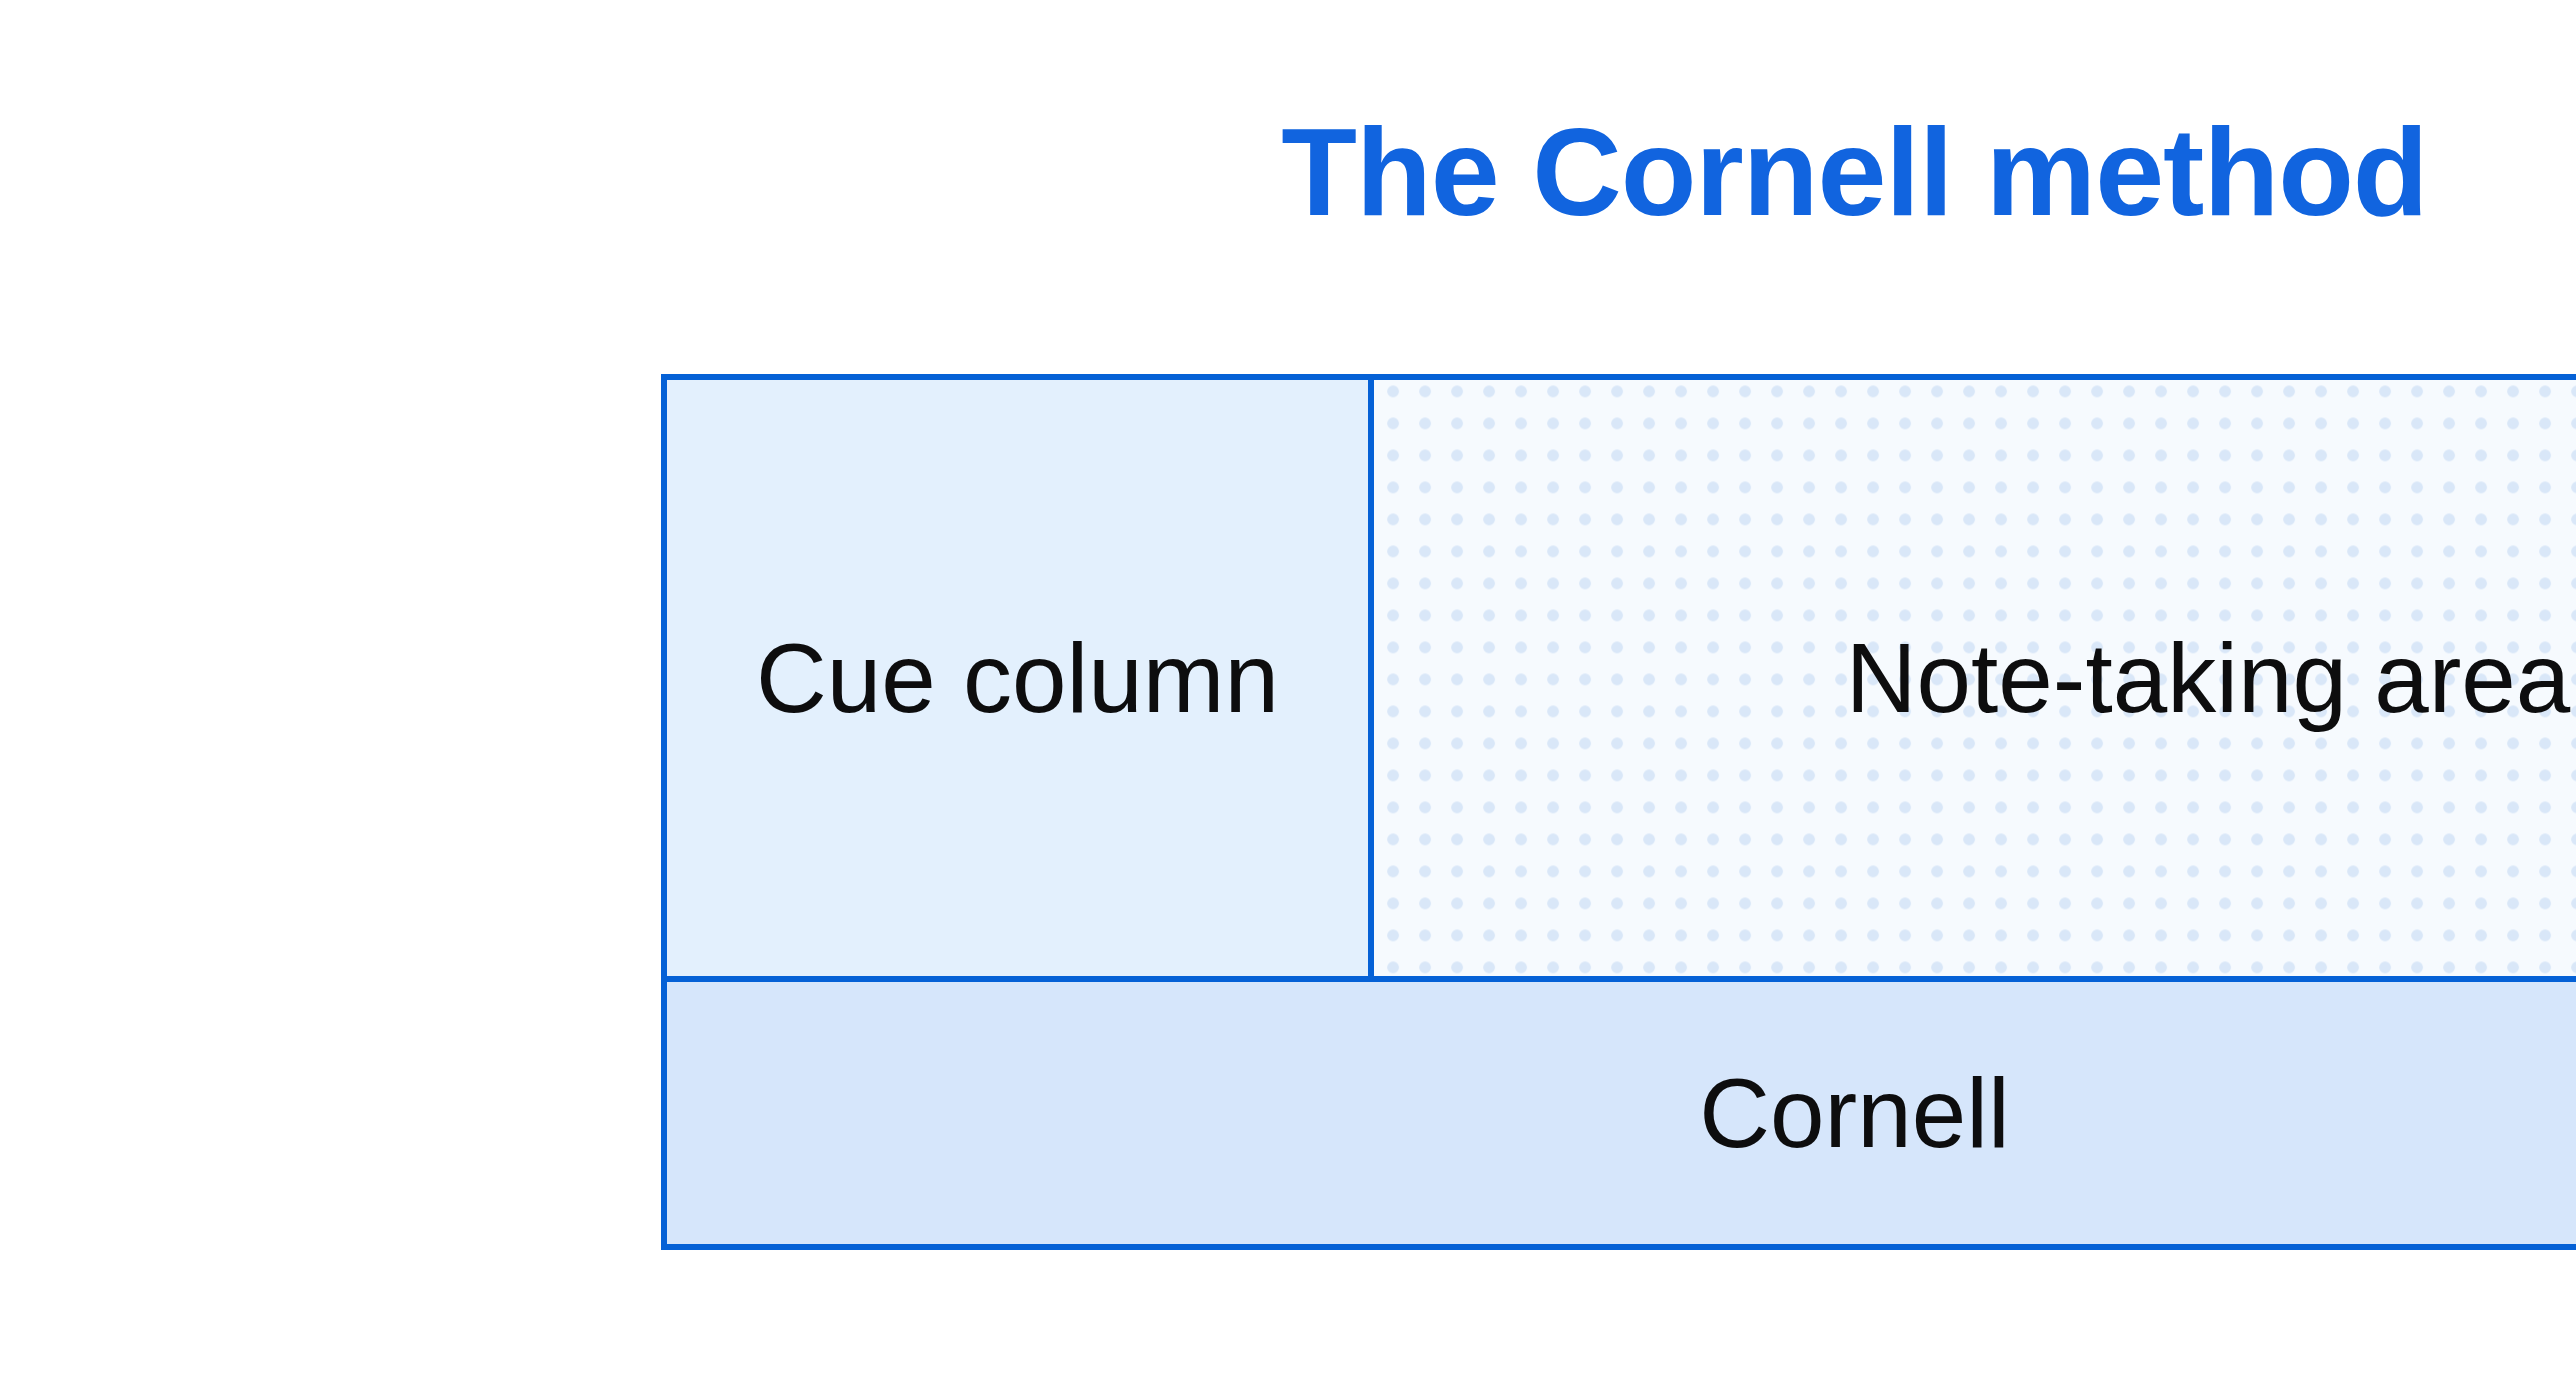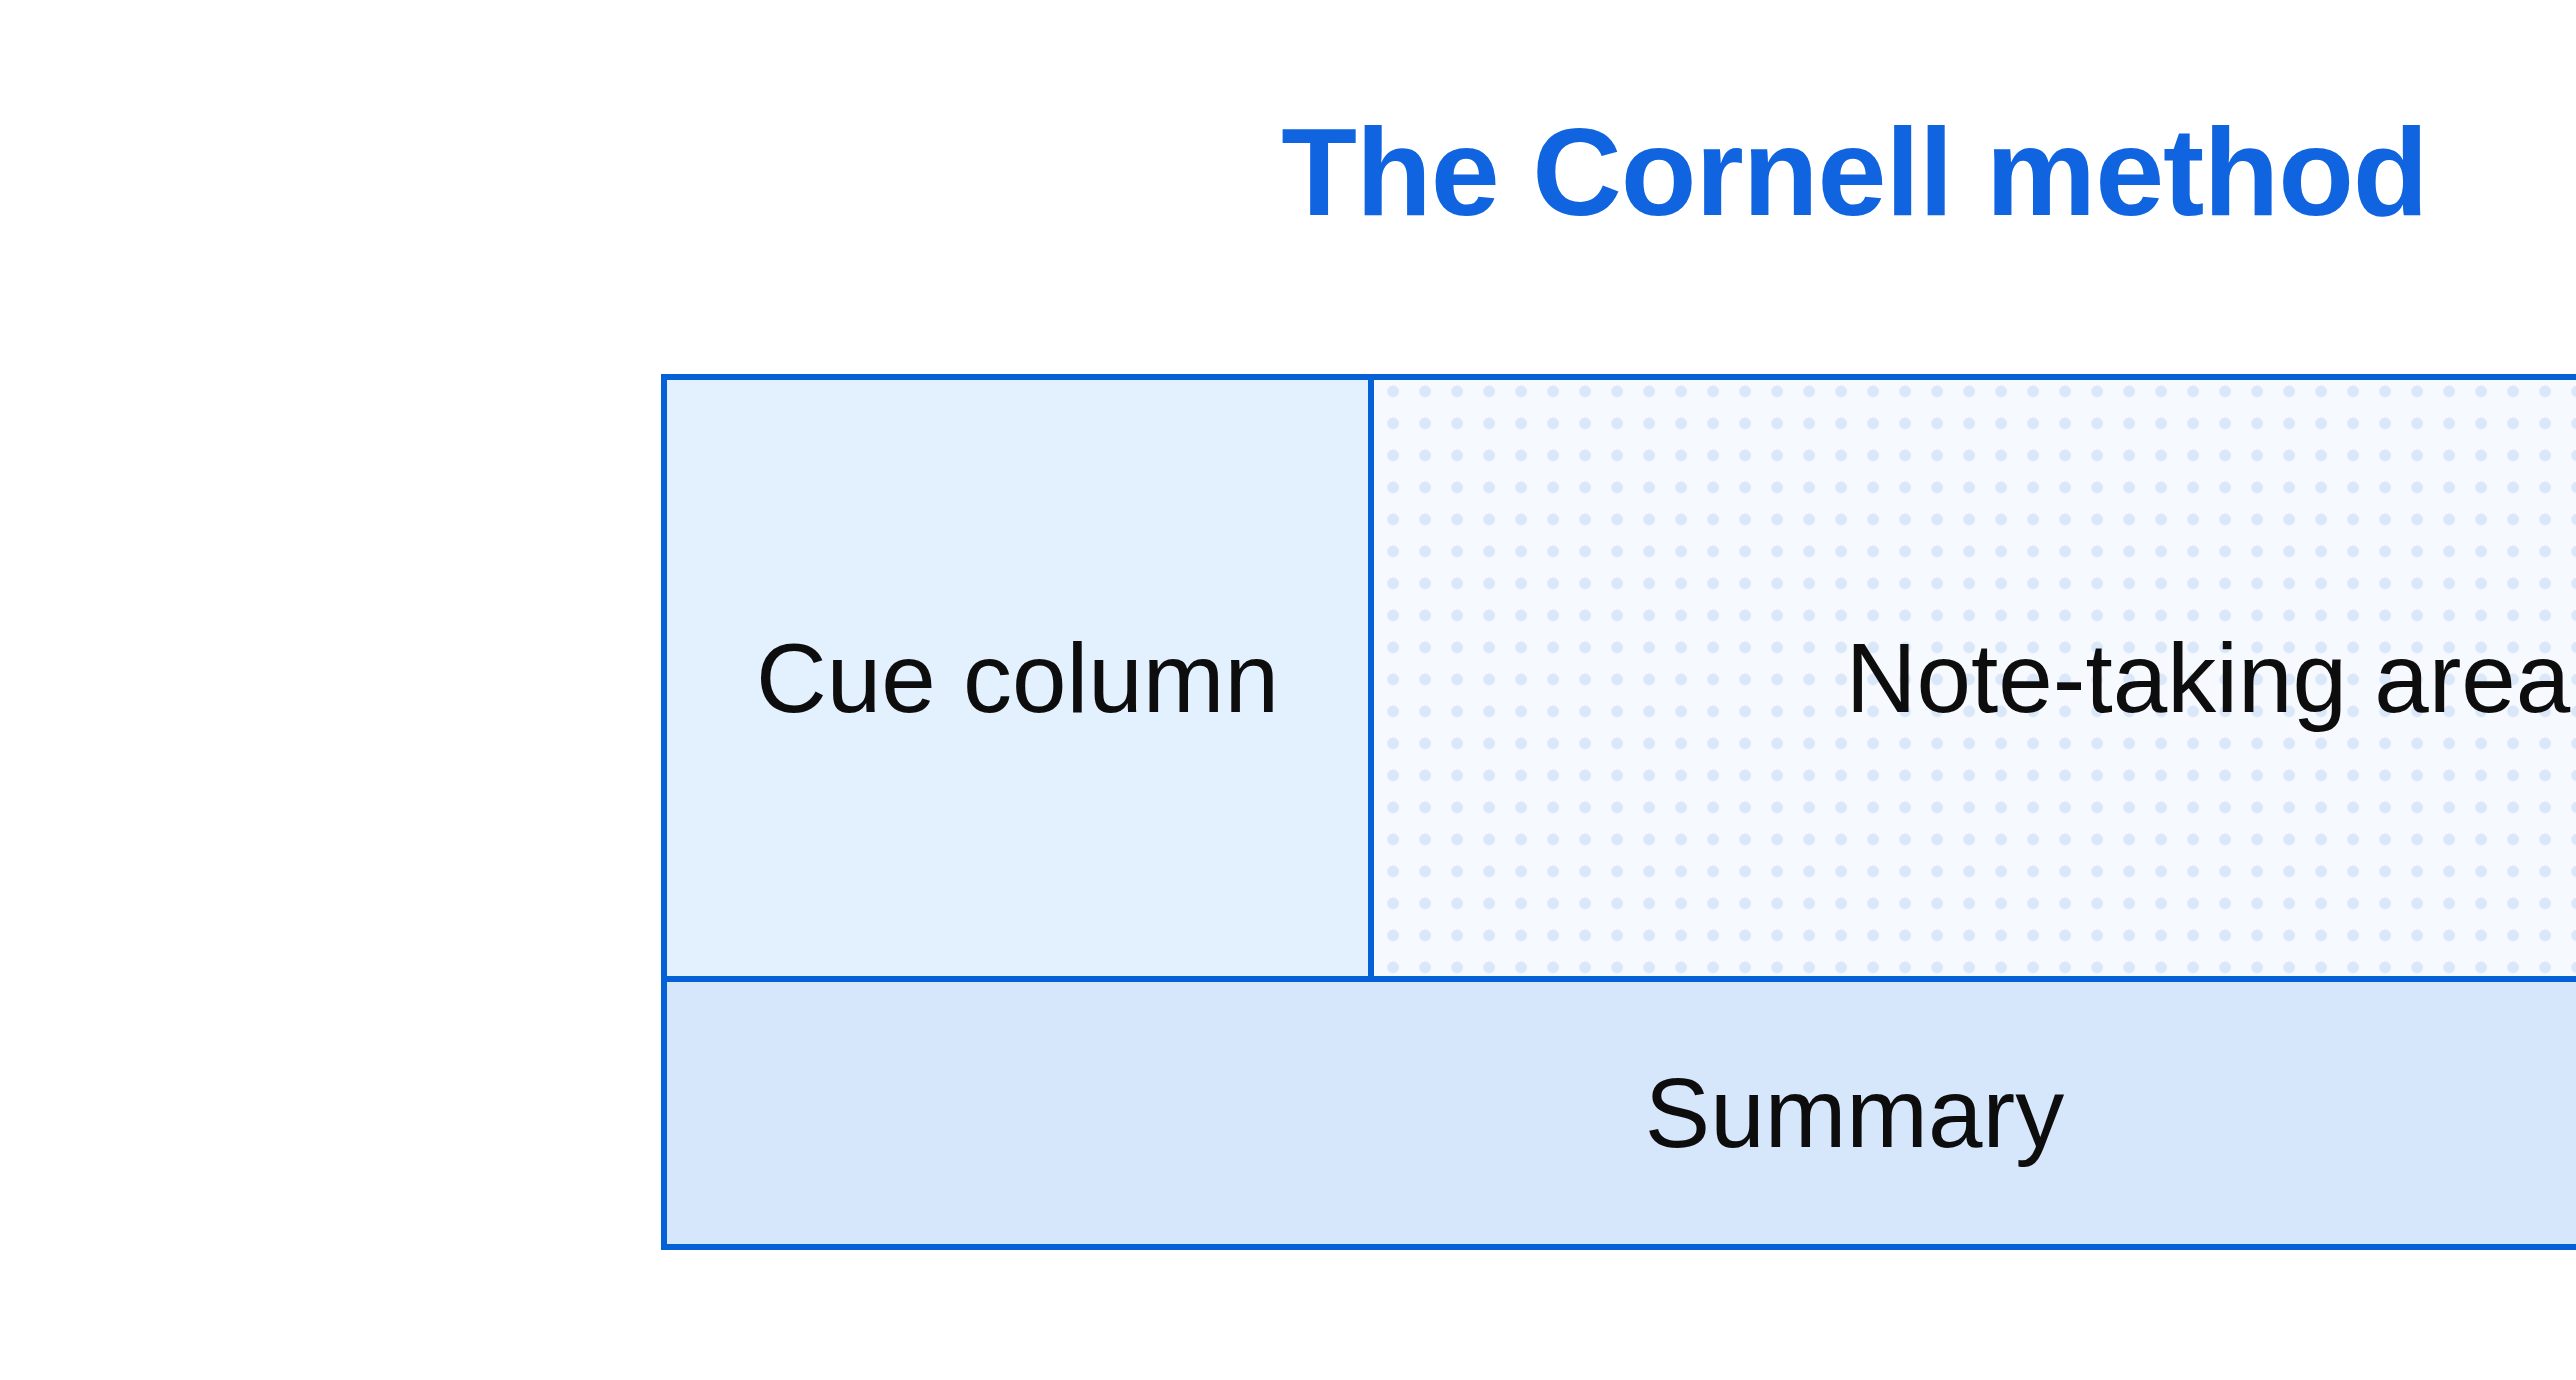--- a/index.html
+++ b/index.html
@@ -112,19 +112,19 @@
 
       <div class="region note-region">
         <span class="region-label">Note-taking area</span>
       </div>
 
     </div>
 
     <div class="h-divider"></div>
 
     <div class="region summary-region">
-      <span class="region-label">Summary</span>
+      <span class="region-label">Cornell</span>
     </div>
 
   </section>
 
 </div>
 
 
 </body></html>

